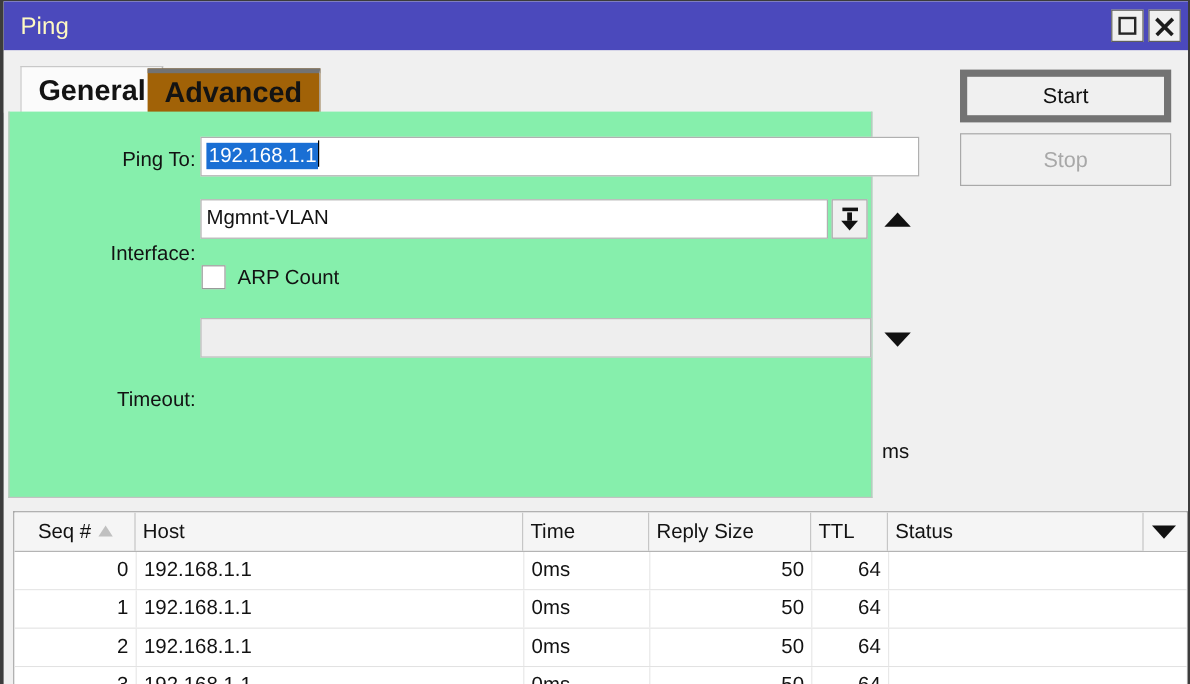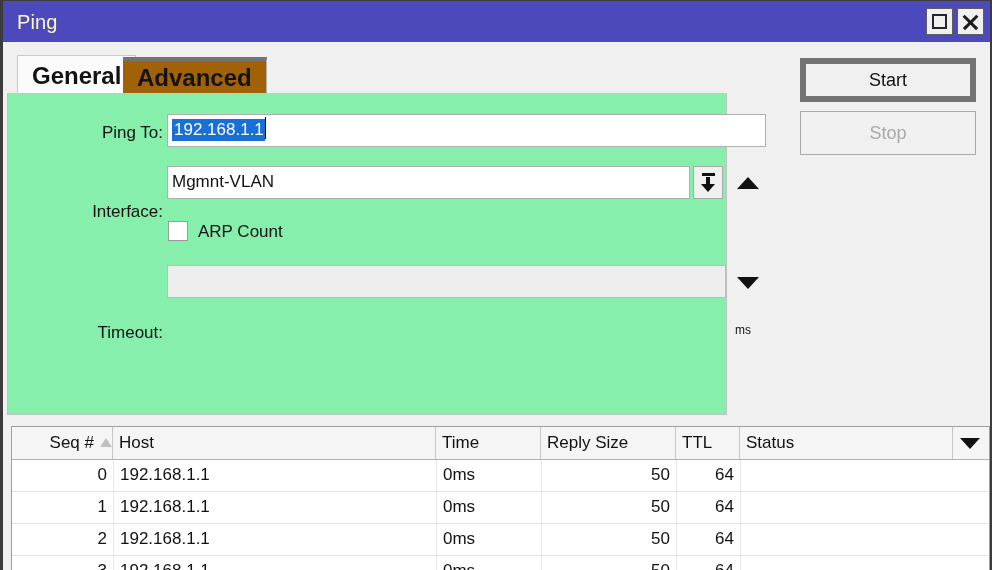--- a/index.html
+++ b/index.html
@@ -237,23 +237,24 @@
   }
   .cblabel {
     position: absolute;
     font-size: 17px;
     color: #121212;
     white-space: nowrap;
     line-height: 20px;
   }
   .unit {
     position: absolute;
-    font-size: 12px;
-    color: #121212;
-    white-space: nowrap;
+    font-size: 17px;
+    color: #121212;
+    white-space: nowrap;
+    margin-top: 44px;
   }
 
   
   .btncol {
     position: absolute;
     left: 797px;
     top: 57px;
     width: 176px;
   }
   .abtn {
@@ -416,21 +417,21 @@
     <div class="unit" style="left:727px; top:230px;">ms</div>
   </div>
 
   <div class="btncol">
     <div class="abtn default">Start</div>
     <div class="abtn disabled">Stop</div>
   </div>
 
   <div class="table">
     <div class="thead">
-      <div class="th" style="left:0; width:101px; text-align:right; padding-right:0;"><span>Seq #</span><span class="sorttri"></span></div>
+      <div class="th" style="left:0; width:101px; text-align:right; padding-right:18px;"><span>Seq #</span><span class="sorttri"></span></div>
       <div class="th" style="left:101px; width:323px;">Host</div>
       <div class="th" style="left:424px; width:105px;">Time</div>
       <div class="th" style="left:529px; width:135px;">Reply Size</div>
       <div class="th" style="left:664px; width:64px;">TTL</div>
       <div class="th last" style="left:728px; width:213px;">Status</div>
       <div class="th-menu">
         <span class="tri-down"></span>
       </div>
     </div>
     <div>

